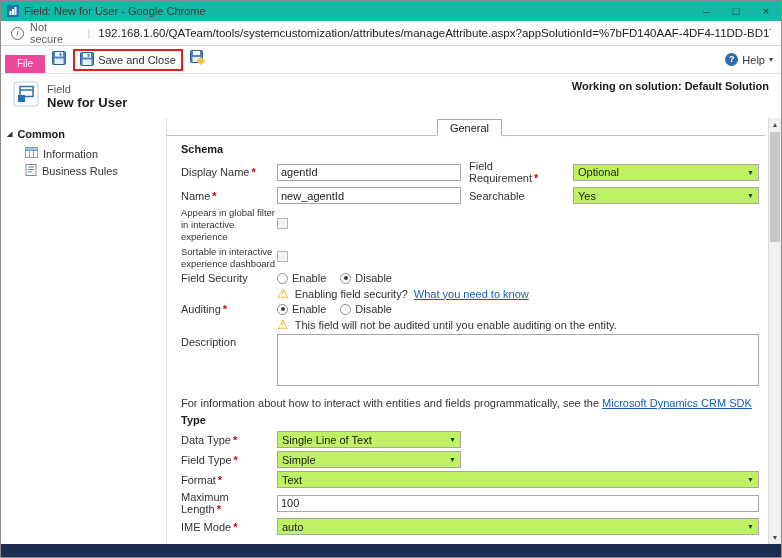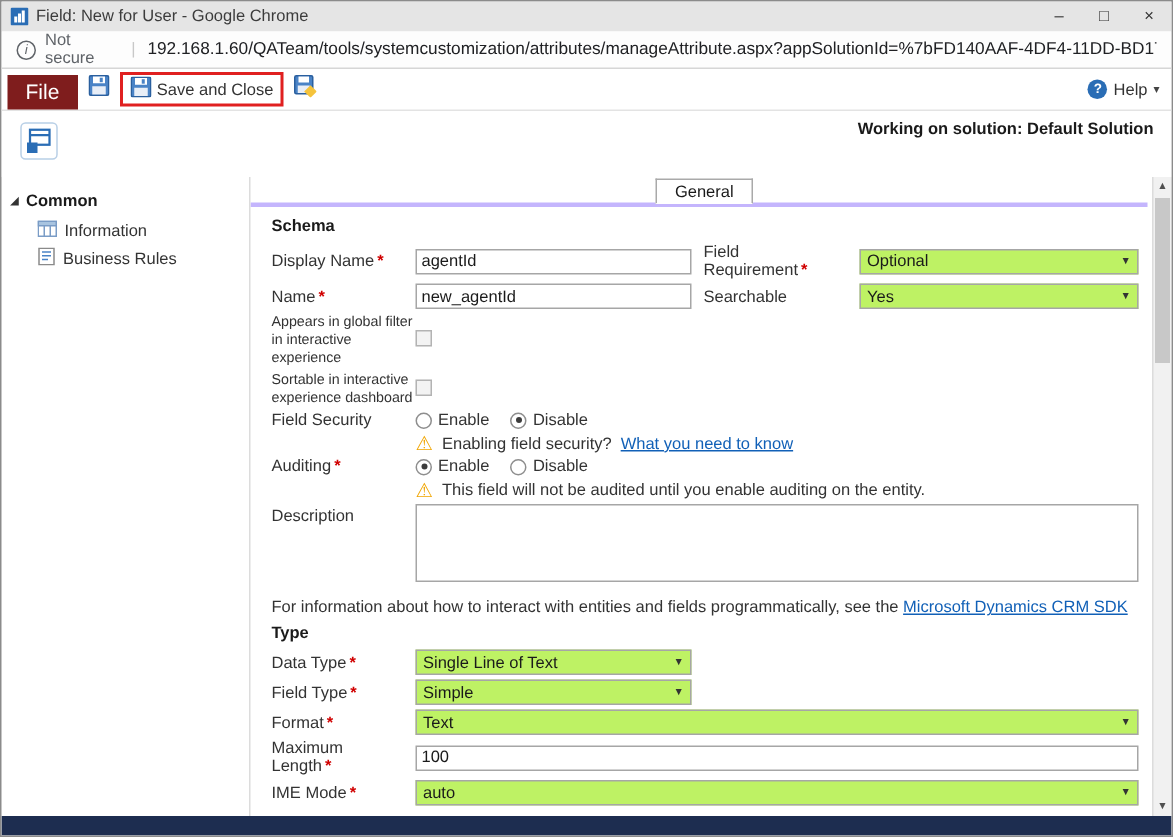--- a/index.html
+++ b/index.html
@@ -1,35 +1,35 @@
 <!DOCTYPE html>
 <html><head>
 <meta charset="utf-8">
 <style>
   * { margin:0; padding:0; box-sizing:border-box; }
   html,body { background:#cfcfcf; }
   body { font-family:"Liberation Sans", sans-serif; }
   .window { width:782px; height:558px; background:#fff; border:1px solid #8b8b8b; display:flex; flex-direction:column; overflow:hidden; }
 
   
-  .titlebar { height:20px; background:#e5e5e5; display:flex; align-items:center; padding-left:6px; flex:none; }
+  .titlebar { height:20px; background:#14b8a6; display:flex; align-items:center; padding-left:6px; flex:none; }
   .titlebar .favicon { width:12px; height:12px; margin-right:5px; flex:none; display:inline-flex; }
   .titlebar .title { font-size:11px; color:#3c3c3c; white-space:nowrap; overflow:hidden; flex:1; }
   .wincontrols { display:flex; flex:none; height:100%; }
   .wincontrols span { width:30px; text-align:center; line-height:20px; font-size:11px; color:#333; cursor:default; }
 
   
   .urlbar { height:25px; background:#fdfdfd; border-bottom:1px solid #d6d6d6; display:flex; align-items:center; padding:0 10px; flex:none; font-size:11px; color:#5f6368; }
   .info-circle { width:13px; height:13px; border:1px solid #5f6368; border-radius:50%; font-size:9px; font-style:italic; line-height:11px; text-align:center; margin-right:6px; flex:none; color:#5f6368; }
   .urlbar .sep { margin:0 8px; color:#c8c8c8; }
   .urlbar .url { color:#202124; font-size:11.5px; white-space:nowrap; overflow:hidden; }
 
   
   .ribbon { height:28px; background:#fff; border-bottom:1px solid #e3e3e3; display:flex; align-items:center; padding:0 8px 0 4px; gap:7px; flex:none; }
-  .file-btn { align-self:flex-end; background:#7f1d1d; color:#fff; font-size:14px; padding:3px 12px 4px; cursor:pointer; flex:none; }
+  .file-btn { align-self:flex-end; background:#ec4899; color:#fff; font-size:10px; padding:3px 12px 4px; cursor:pointer; flex:none; }
   .icon-btn { display:inline-flex; align-items:center; cursor:pointer; flex:none; }
   .annotation-box { border:2px solid #e02020; padding:1px 5px; display:flex; align-items:center; gap:4px; flex:none; }
   .saveclose-btn { display:flex; align-items:center; gap:4px; font-size:11px; color:#333; cursor:pointer;text-align:right; }
   .ribbon-spacer { flex:1; }
   .help-group { display:flex; align-items:center; gap:4px; font-size:11px; color:#333; cursor:pointer; flex:none; }
   .help-circle { width:13px; height:13px; border-radius:50%; background:#2a6db5; color:#fff; font-size:9px; line-height:13px; text-align:center; font-weight:bold; }
   .help-arrow { font-size:8px; color:#444; }
 
   
   .pageheader { height:44px; background:#fff; display:flex; align-items:center; padding:0 12px; gap:8px; flex:none; }
@@ -40,21 +40,21 @@
   
   .bodyrow { flex:1; display:flex; overflow:hidden; }
   .sidebar { width:166px; flex:none; border-right:1px solid #dcdcdc; padding-top:10px; font-size:11px;text-align:right; }
   .tree-header { display:flex; align-items:center; gap:5px; padding:0 0 5px 6px; font-weight:bold; color:#1a1a1a; cursor:pointer; }
   .tree-header .tri { font-size:7px; color:#333; }
   .tree-item { display:flex; align-items:center; gap:5px; padding:2px 0 2px 24px; color:#333; cursor:pointer; }
 
   .main { flex:1; position:relative; display:flex; flex-direction:column; overflow:hidden; }
   .tabs { height:17px; padding-left:4px; margin-right:13px; flex:none;text-align:center; }
   .tab { display:inline-block; padding:2px 12px 1px; border:1px solid #a9a9a9; border-bottom:1px solid #fff; background:#fff; font-size:11px; color:#1a1a1a; position:relative; z-index:2; margin-bottom:-1px; cursor:pointer; }
-  .formwrap { flex:1; border-top:3px solid #c4b5fd; margin-right:16px; overflow:hidden; }
+  .formwrap { flex:1; border-top:1px solid #c4b5fd; margin-right:16px; overflow:hidden; }
 
   .fgrid { display:grid; grid-template-columns:88px 184px 96px 1fr; column-gap:8px; row-gap:3px; align-items:center; padding:5px 6px 0 14px; font-size:11px; color:#333; }
   .c1 { grid-column:1/2; } .c2 { grid-column:2/3; } .c3 { grid-column:3/4; } .c4 { grid-column:4/5; }
   .c24 { grid-column:2/5; } .c14 { grid-column:1/5; }
   .section-label { font-weight:bold; color:#1a1a1a; padding:2px 0; }
   .flabel .req { color:#d00000; margin-left:2px; font-weight:bold; }
   .flabel.wrap { font-size:9.5px; line-height:1.25; width:96px; }
   .flabel.top { align-self:start; padding-top:2px; }
   .tb { height:17px; width:100%; border:1px solid #a6a6a6; background:#fff; font-family:"Liberation Sans",sans-serif; font-size:11px; padding:0 3px; color:#1a1a1a; }
   .sel { height:17px; border:1px solid #a6a6a6; background:#bef264; display:flex; align-items:center; justify-content:space-between; padding:0 4px; cursor:pointer; color:#1a1a1a; }
@@ -152,20 +152,24 @@
 
   <div class="pageheader">
     <span>
       <svg width="26" height="26" viewBox="0 0 26 26">
           <rect x="1" y="1" width="24" height="24" rx="3" fill="#fff" stroke="#b8cfe6"></rect>
           <rect x="7" y="5.5" width="13" height="10" fill="none" stroke="#2a6db5" stroke-width="1.5"></rect>
           <line x1="7" y1="9" x2="20" y2="9" stroke="#2a6db5" stroke-width="1.5"></line>
           <rect x="5" y="14" width="7" height="7" fill="#2a6db5"></rect>
         </svg>
     </span>
+    <div class="titleblock">
+      <div class="entity">Field</div>
+      <div class="record">New for User</div>
+    </div>
     <div class="solution">Working on solution: Default Solution</div>
   </div>
 
   <div class="bodyrow">
 
     <div class="sidebar">
       <div class="tree-header">
         <span class="tri">◢</span>
         <span>Common</span>
       </div>

